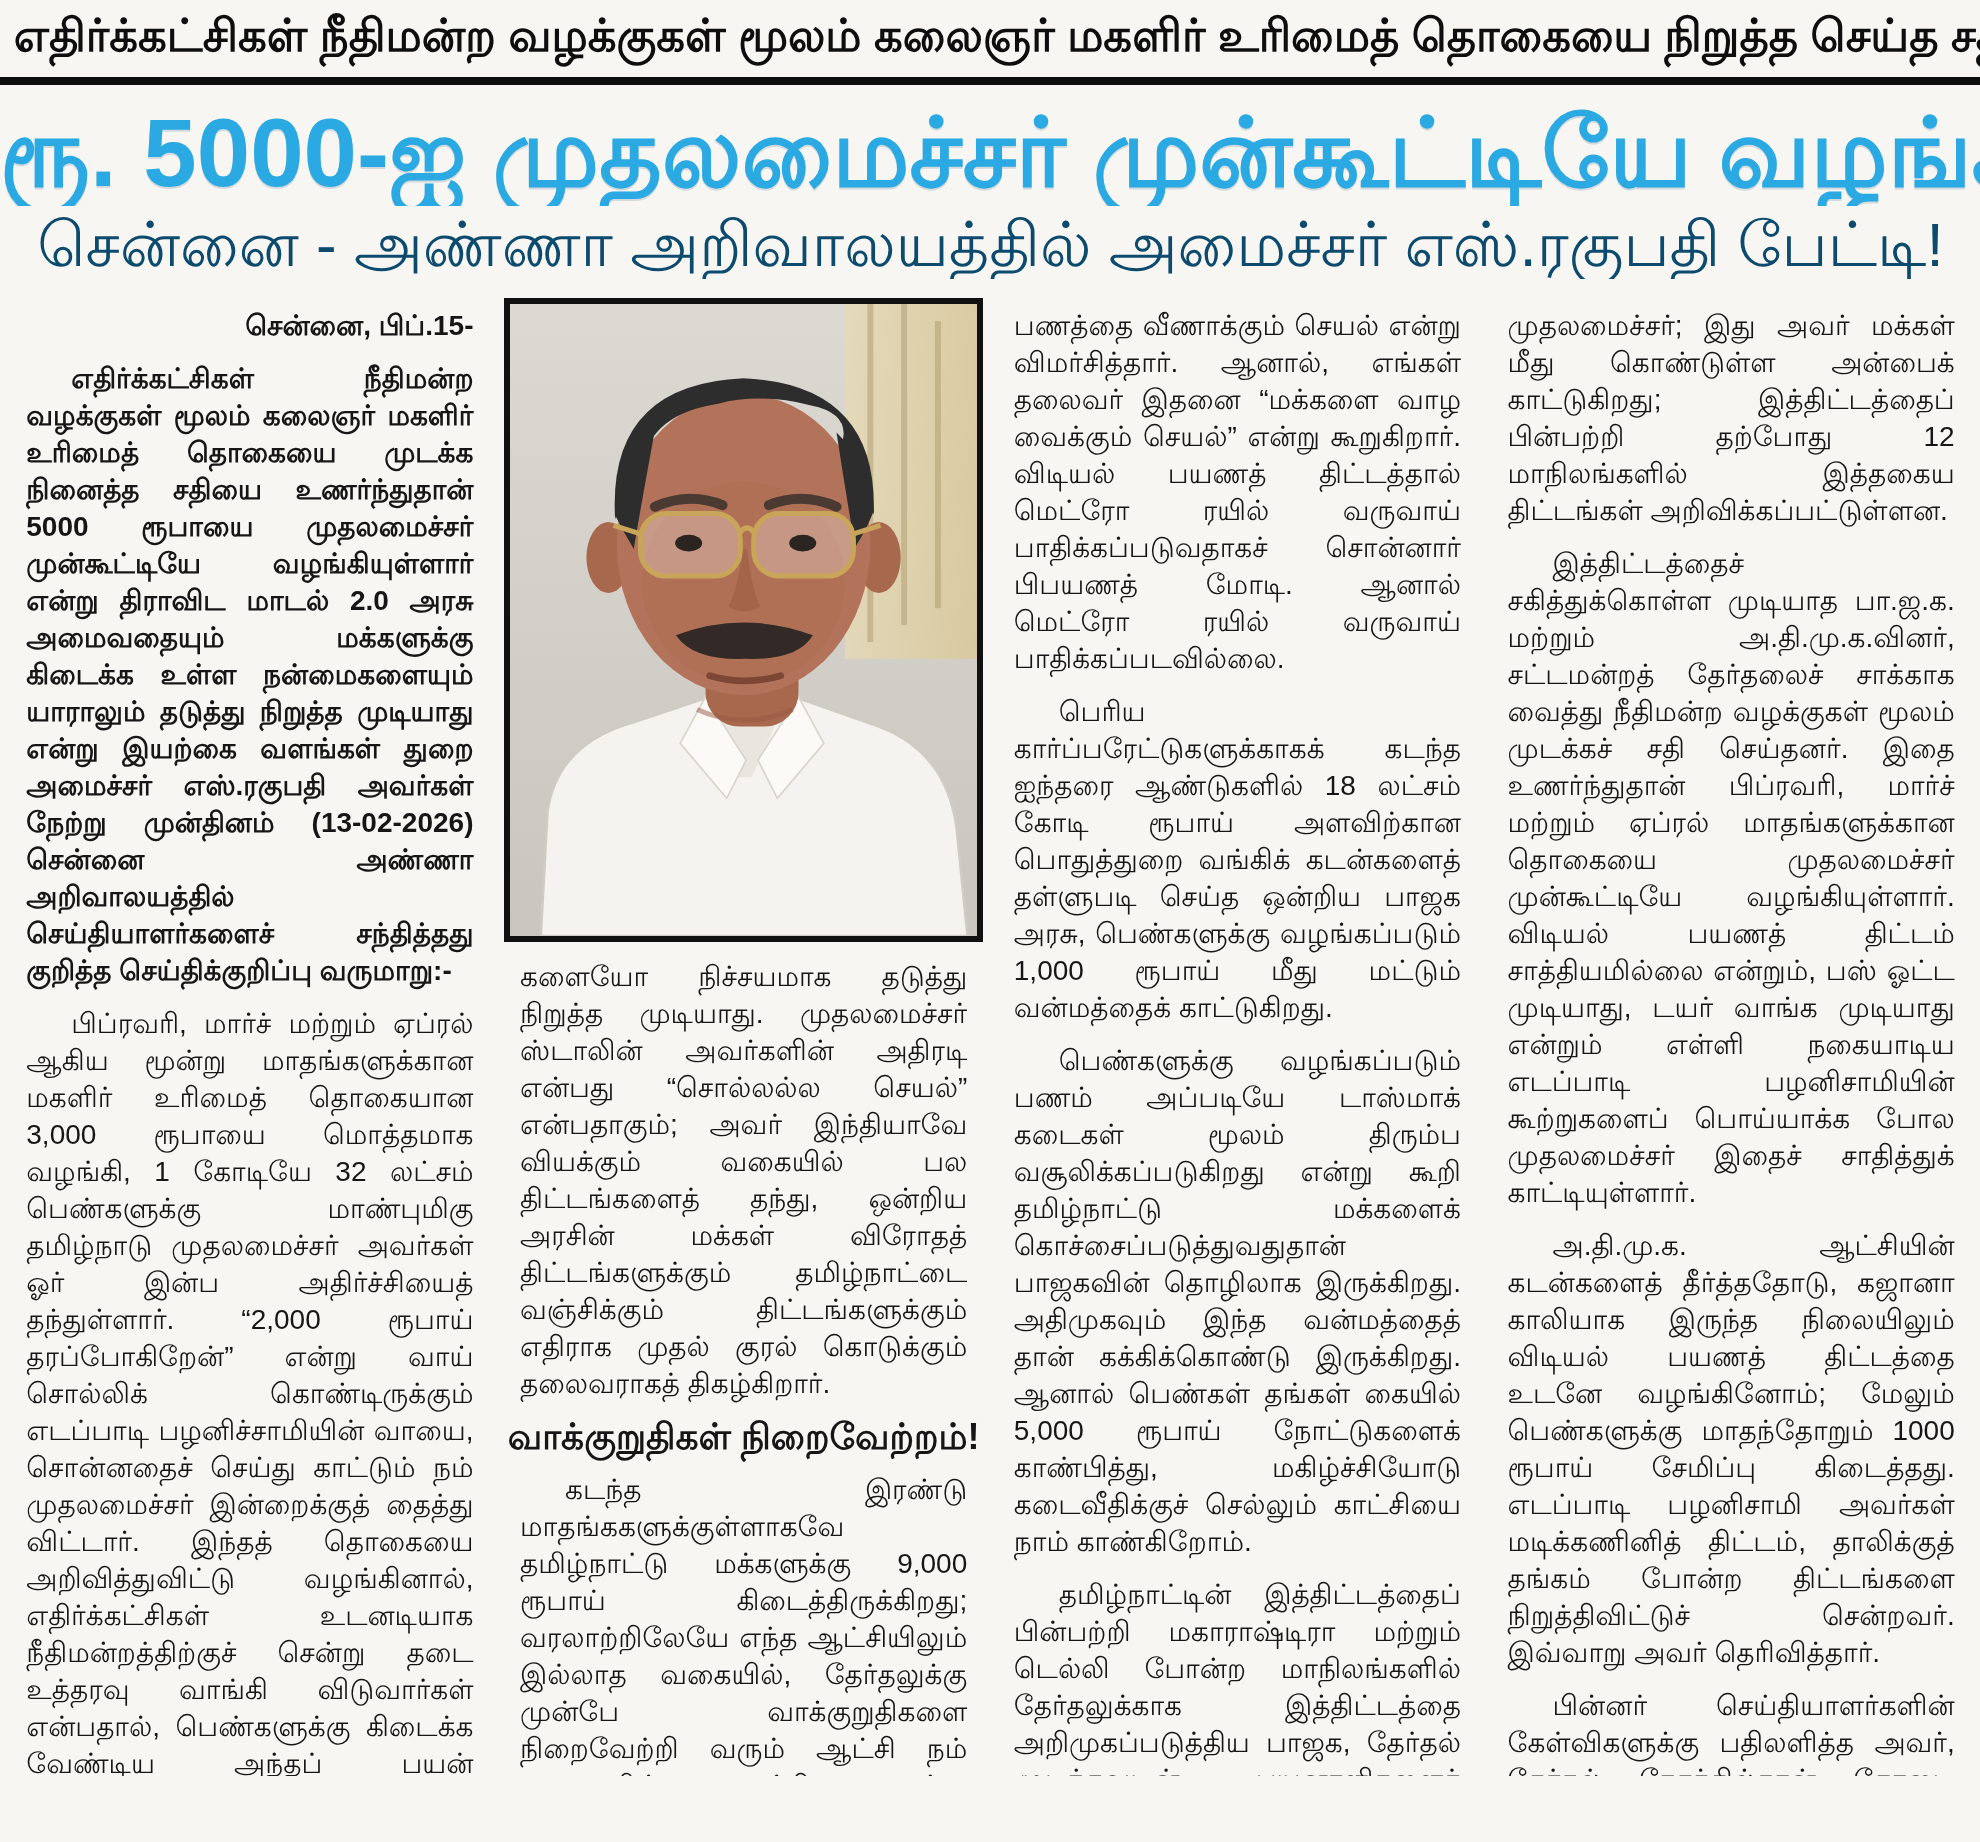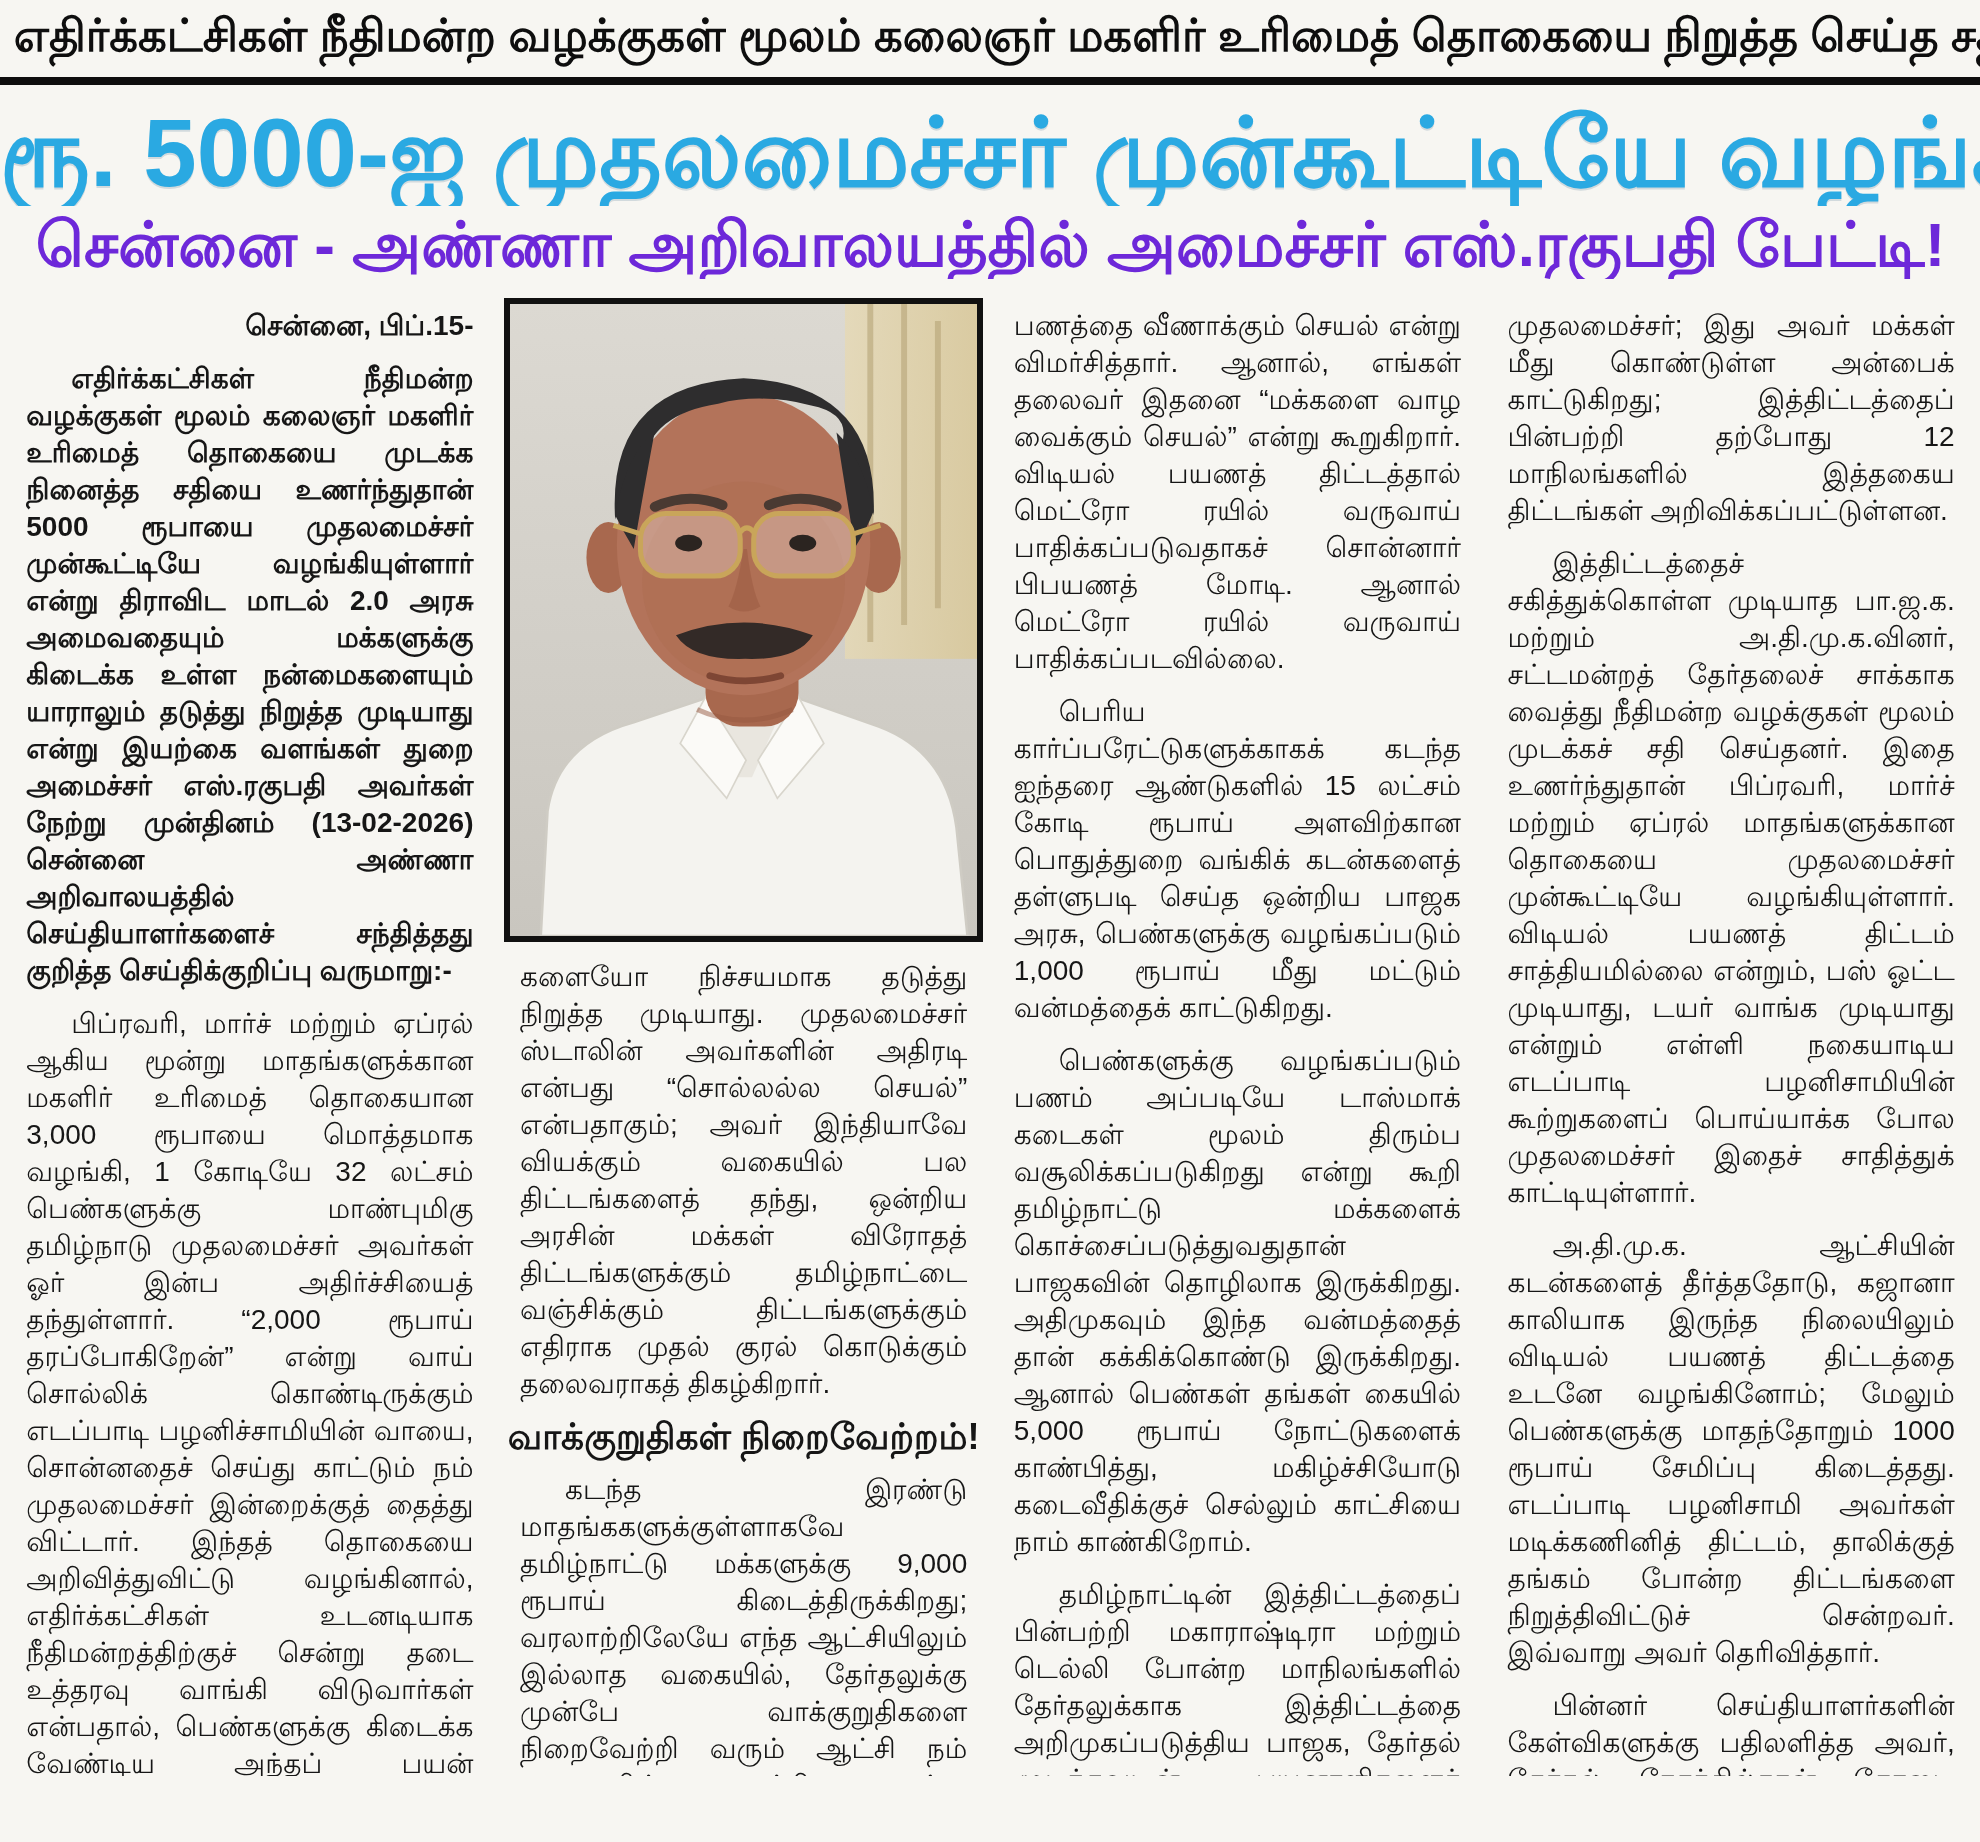--- a/index.html
+++ b/index.html
@@ -27,21 +27,21 @@
     font-size:96px;line-height:1.1;
     font-weight:800;
     color:#2aa9e2;
     white-space:nowrap;overflow:hidden;
     text-shadow:0 1.7px 0 rgba(0,60,100,.15);
   }
   .subheadline{
     margin:5.2px 0 0 0;
     text-align:center;
     font-size:62px;line-height:1.1;
-    font-weight:700;color:#6d28d9;
+    font-weight:400;color:#0c4a6e;
     white-space:nowrap;overflow:hidden;
   }
   
   .body-cols{
     display:flex;gap:14.6px;
     padding:12px 10.3px 0 10.3px;
     height:1497px;overflow:hidden;
     box-sizing:border-box;
   }
   .col{
@@ -151,21 +151,21 @@
         </svg>
       </figure>
       <p class="cont">களையோ நிச்சயமாக தடுத்து நிறுத்த முடியாது. முதலமைச்சர் ஸ்டாலின் அவர்களின் அதிரடி என்பது “சொல்லல்ல செயல்” என்பதாகும்; அவர் இந்தியாவே வியக்கும் வகையில் பல திட்டங்களைத் தந்து, ஒன்றிய அரசின் மக்கள் விரோதத் திட்டங்களுக்கும் தமிழ்நாட்டை வஞ்சிக்கும் திட்டங்களுக்கும் எதிராக முதல் குரல் கொடுக்கும் தலைவராகத் திகழ்கிறார்.</p>
       <p class="colhead">வாக்குறுதிகள் நிறைவேற்றம்!</p>
       <p>கடந்த இரண்டு மாதங்ககளுக்குள்ளாகவே தமிழ்நாட்டு மக்களுக்கு 9,000 ரூபாய் கிடைத்திருக்கிறது; வரலாற்றிலேயே எந்த ஆட்சியிலும் இல்லாத வகையில், தேர்தலுக்கு முன்பே வாக்குறுதிகளை நிறைவேற்றி வரும் ஆட்சி நம் தலைவரின் ஆட்சி. மூன்று மாதங்களுக்கு தலா 1000 ரூபாய் தந்து 2000 ரூபாய் போனஸாக தந்திருக்கிறார் நம் முதலமைச்சர். வறுமையை ஒழிக்கும் சமூக நலத் திட்டங்களை “ரேவடி கலாச்சாரம்” என்று கொச்சைப்படுத்தினார் பிரதமர் மோடி.</p>
 
     </section>
 
     <section class="col">
       <p class="cont">பணத்தை வீணாக்கும் செயல் என்று விமர்சித்தார். ஆனால், எங்கள் தலைவர் இதனை “மக்களை வாழ வைக்கும் செயல்” என்று கூறுகிறார். விடியல் பயணத் திட்டத்தால் மெட்ரோ ரயில் வருவாய் பாதிக்கப்படுவதாகச் சொன்னார் பிபயணத் மோடி. ஆனால் மெட்ரோ ரயில் வருவாய் பாதிக்கப்படவில்லை.</p>
-      <p>பெரிய கார்ப்பரேட்டுகளுக்காகக் கடந்த ஐந்தரை ஆண்டுகளில் 15 லட்சம் கோடி ரூபாய் அளவிற்கான பொதுத்துறை வங்கிக் கடன்களைத் தள்ளுபடி செய்த ஒன்றிய பாஜக அரசு, பெண்களுக்கு வழங்கப்படும் 1,000 ரூபாய் மீது மட்டும் வன்மத்தைக் காட்டுகிறது.</p>
+      <p>பெரிய கார்ப்பரேட்டுகளுக்காகக் கடந்த ஐந்தரை ஆண்டுகளில் 18 லட்சம் கோடி ரூபாய் அளவிற்கான பொதுத்துறை வங்கிக் கடன்களைத் தள்ளுபடி செய்த ஒன்றிய பாஜக அரசு, பெண்களுக்கு வழங்கப்படும் 1,000 ரூபாய் மீது மட்டும் வன்மத்தைக் காட்டுகிறது.</p>
       <p>பெண்களுக்கு வழங்கப்படும் பணம் அப்படியே டாஸ்மாக் கடைகள் மூலம் திரும்ப வசூலிக்கப்படுகிறது என்று கூறி தமிழ்நாட்டு மக்களைக் கொச்சைப்படுத்துவதுதான் பாஜகவின் தொழிலாக இருக்கிறது. அதிமுகவும் இந்த வன்மத்தைத் தான் கக்கிக்கொண்டு இருக்கிறது. ஆனால் பெண்கள் தங்கள் கையில் 5,000 ரூபாய் நோட்டுகளைக் காண்பித்து, மகிழ்ச்சியோடு கடைவீதிக்குச் செல்லும் காட்சியை நாம் காண்கிறோம்.</p>
       <p>தமிழ்நாட்டின் இத்திட்டத்தைப் பின்பற்றி மகாராஷ்டிரா மற்றும் டெல்லி போன்ற மாநிலங்களில் தேர்தலுக்காக இத்திட்டத்தை அறிமுகப்படுத்திய பாஜக, தேர்தல் முடிந்தவுடன் பயனாளிகளைக் குறைத்துவிட்டது. தமிழ்நாட்டில் பயனாளிகளின் எண்ணிக்கை 1.16 கோடியிலிருந்து 1 கோடியே 31 லட்சத்து 69 ஆயிரமாக உயர்த்தப்பட்டுள்ளது. ஆனால் மகாராஷ்டிராவில் தேர்தல் முடிந்தவுடன் 26 லட்சம் பேர் நீக்கப்பட்டுள்ளனர்.</p>
 
     </section>
 
     <section class="col">
       <p class="cont">முதலமைச்சர்; இது அவர் மக்கள் மீது கொண்டுள்ள அன்பைக் காட்டுகிறது; இத்திட்டத்தைப் பின்பற்றி தற்போது 12 மாநிலங்களில் இத்தகைய திட்டங்கள் அறிவிக்கப்பட்டுள்ளன.</p>
       <p>இத்திட்டத்தைச் சகித்துக்கொள்ள முடியாத பா.ஜ.க. மற்றும் அ.தி.மு.க.வினர், சட்டமன்றத் தேர்தலைச் சாக்காக வைத்து நீதிமன்ற வழக்குகள் மூலம் முடக்கச் சதி செய்தனர். இதை உணர்ந்துதான் பிப்ரவரி, மார்ச் மற்றும் ஏப்ரல் மாதங்களுக்கான தொகையை முதலமைச்சர் முன்கூட்டியே வழங்கியுள்ளார். விடியல் பயணத் திட்டம் சாத்தியமில்லை என்றும், பஸ் ஓட்ட முடியாது, டயர் வாங்க முடியாது என்றும் எள்ளி நகையாடிய எடப்பாடி பழனிசாமியின் கூற்றுகளைப் பொய்யாக்க போல முதலமைச்சர் இதைச் சாதித்துக் காட்டியுள்ளார்.</p>
       <p>அ.தி.மு.க. ஆட்சியின் கடன்களைத் தீர்த்ததோடு, கஜானா காலியாக இருந்த நிலையிலும் விடியல் பயணத் திட்டத்தை உடனே வழங்கினோம்; மேலும் பெண்களுக்கு மாதந்தோறும் 1000 ரூபாய் சேமிப்பு கிடைத்தது. எடப்பாடி பழனிசாமி அவர்கள் மடிக்கணினித் திட்டம், தாலிக்குத் தங்கம் போன்ற திட்டங்களை நிறுத்திவிட்டுச் சென்றவர். இவ்வாறு அவர் தெரிவித்தார்.</p>
       <p>பின்னர் செய்தியாளர்களின் கேள்விகளுக்கு பதிலளித்த அவர், தேர்தல் நேரத்தில்தான் கோடை கால நிதி வழங்கப்படுவதாகக் கூறப்படும் குற்றச்சாட்டுகள் தவறானவை; பொங்கலுக்கு 3000 ரூபாய் வழங்கியதும் இத்தகைய ஒரு மக்கள் நலச் செயல்தான். திராவிட மாடல் 2.0 ஆட்சியில் இன்னும் பல புரட்சிகரமான திட்டங்கள், கல்வி மற்றும் பொருளாதாரத்தை உயர்த்தும் திட்டங்கள் நடைமுறைப்படுத்தப்படும். திட்டங்களை முடக்கச் சதி நடந்தாலும், அதை எதிர்த்துப் போராடி வெல்வோம். என்றும் அவர் தெரிவித்தார்.</p>

